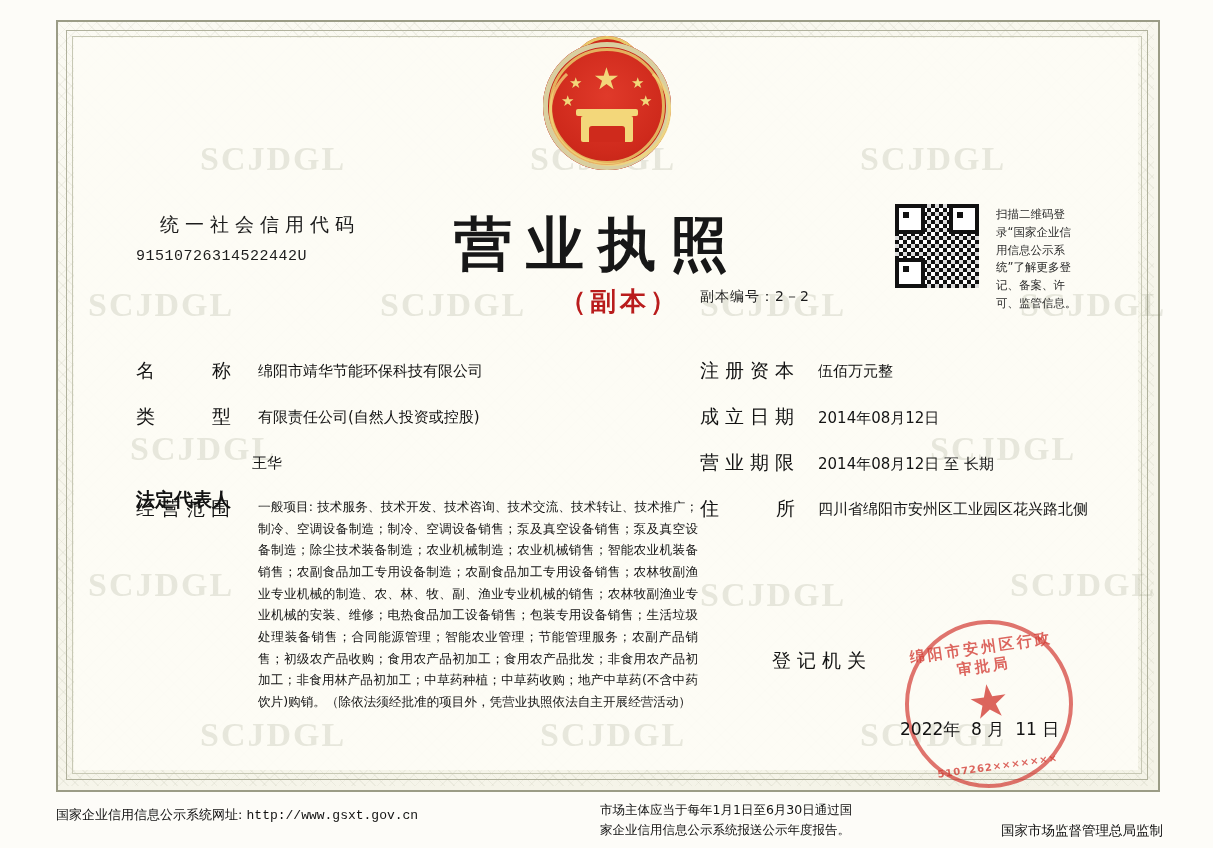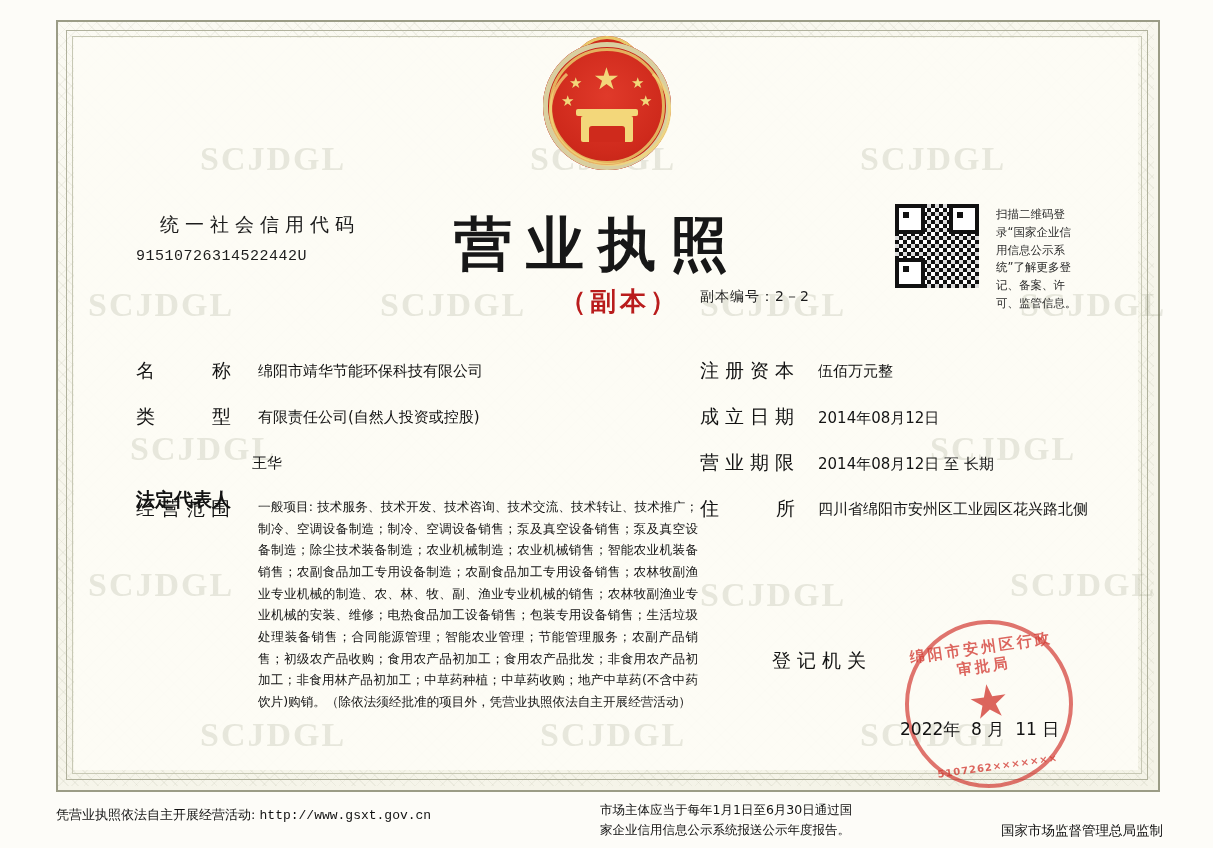--- a/index.html
+++ b/index.html
@@ -452,21 +452,21 @@
     <div class="seal-star">★</div>
     <div class="arc-bottom">5107262×××××××</div>
   </div>
 
   <div class="fld-value" style="left:900px; top:718px; font-size:17px;">
     <span>2022</span><span>年</span>&nbsp;&nbsp;<span>8</span>&nbsp;<span>月</span>&nbsp;&nbsp;<span>11</span>&nbsp;<span>日</span>
   </div>
 
   <div class="footer">
     <div class="footer-left">
-      <span>凭营业执照依法自主开展经营活动:</span>
+      <span>国家企业信用信息公示系统网址:</span>
       <span class="url">http://www.gsxt.gov.cn</span>
     </div>
     <div class="footer-center">
       <div>市场主体应当于每年1月1日至6月30日通过国</div>
       <div>家企业信用信息公示系统报送公示年度报告。</div>
     </div>
     <div class="footer-right">国家市场监督管理总局监制</div>
   </div>
 
 </div>

